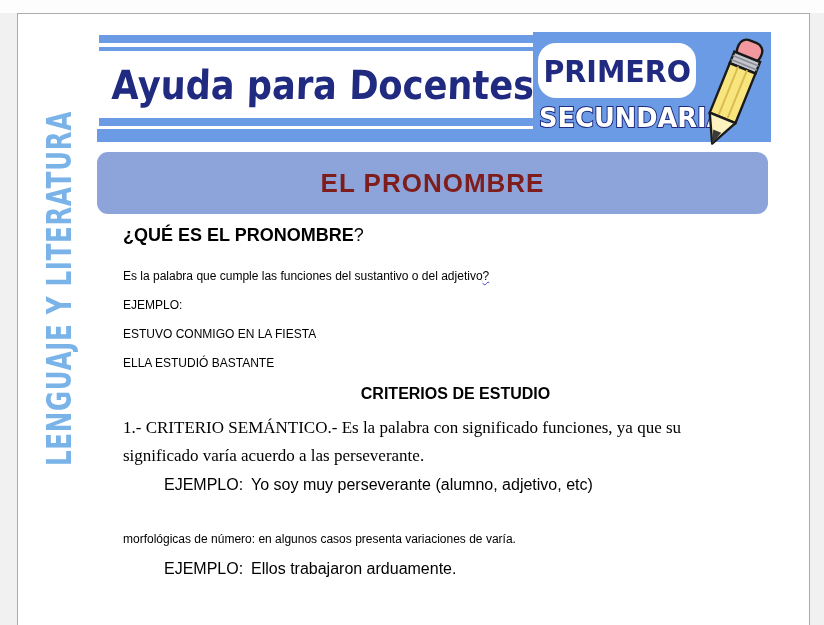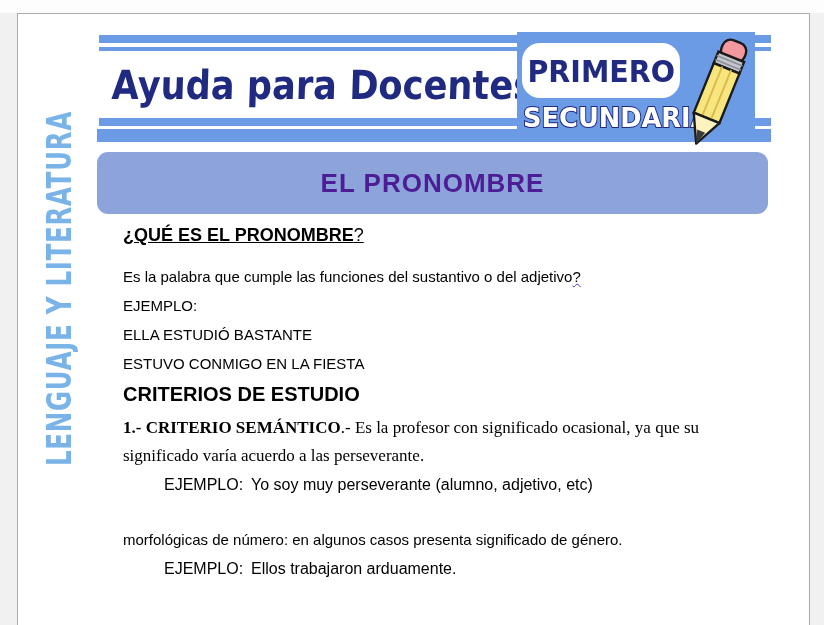--- a/index.html
+++ b/index.html
@@ -37,21 +37,21 @@
   }
   .brand-text {
     font-family: "DejaVu Sans", sans-serif;
     font-weight: bold;
     font-size: 40px;
     color: #1f2a80;
     white-space: nowrap;
     transform: scaleX(0.88) skewX(-2deg);
   }
   .right-section {
-    position: absolute; right: 16px; top: 0; width: 238px; height: 110px;
+    position: absolute; right: 0; top: 0; width: 238px; height: 110px;
     background: #6c9be6;
   }
   .primero-box {
     position: absolute; left: 5px; top: 11px; width: 158px; height: 55px;
     background: #ffffff; border-radius: 18px;
     display: flex; align-items: center; justify-content: center;
   }
   .primero-text {
     font-family: "DejaVu Sans", sans-serif;
     font-weight: bold; font-size: 31px; color: #1f2a80;
@@ -69,50 +69,50 @@
     white-space: nowrap;
   }
   .pencil { position: absolute; right: -4px; top: 2px; width: 86px; height: 126px; }
   
   .title-bar {
     position: absolute; left: 79px; top: 138px; width: 671px; height: 62px;
     background: #8ca4da; border-radius: 11px;
     display: flex; align-items: center; justify-content: center;
   }
   .title-text {
-    font-weight: bold; font-size: 26px; color: #4c1d95; letter-spacing: 1px;
+    font-weight: bold; font-size: 26px; color: #7f1d1d; letter-spacing: 1px;
   }
   
   .side-label {
     position: absolute; left: 21px; top: 452px;
     transform-origin: 0 0;
     transform: rotate(-90deg) scaleX(0.72);
     white-space: nowrap;
     font-family: "DejaVu Sans", sans-serif;
     font-weight: bold; font-size: 34px; letter-spacing: 1px;
     color: #79b3e8;
   }
   
   .content {
     position: absolute; left: 105px; top: 210px; width: 665px;
   }
-  .h-question { font-size: 18px; font-weight: bold; line-height: 22px; margin-bottom: 16px; white-space: nowrap; text-decoration: underline; }
+  .h-question { font-size: 18px; font-weight: bold; line-height: 22px; margin-bottom: 16px; white-space: nowrap; }
   .h-question .tail { font-weight: normal; }
-  .bodyline { font-size: 15px; line-height: 29px; white-space: nowrap; }
+  .bodyline { font-size: 12px; line-height: 29px; white-space: nowrap; }
   .squiggle-blue {
     text-decoration: underline; text-decoration-style: wavy;
     text-decoration-color: #3a3acc; text-decoration-thickness: 1px;
   }
   .squiggle-red {
     text-decoration-style: wavy;
     text-decoration-color: #d23a2e; text-decoration-thickness: 1px;
   }
-  .h-criterios { font-size: 20px; font-weight: bold; line-height: 26px; margin-top: 3px; margin-bottom: 7px; white-space: nowrap; }
+  .h-criterios { font-size: 16px; font-weight: bold; line-height: 26px; margin-top: 3px; margin-bottom: 7px; white-space: nowrap; text-align: center; }
   .serifline { font-family: "Liberation Serif", serif; font-size: 17px; line-height: 28px; white-space: nowrap; }
-  .serifline b { font-weight: bold; }
+  .serifline b { font-weight: normal; }
   .example-row { display: flex; font-size: 16px; line-height: 29px; white-space: nowrap; }
   .example-row .ex-label { margin-left: 41px; width: 87px; }
   .crit2-block { margin-top: 26px; }
 </style>
 </head>
 <body>
 
 <div class="top-strip"></div>
 
 <div class="page">
@@ -157,40 +157,40 @@
 
     <div class="h-question">
       <b>¿QUÉ ES EL PRONOMBRE</b><span class="tail">?</span>
     </div>
 
     <div class="bodyline">
       <span>Es la palabra que cumple las funciones del sustantivo o del adjetivo</span><span class="squiggle-blue">?</span>
     </div>
 
     <div class="bodyline">EJEMPLO:</div>
+    <div class="bodyline">ESTUVO CONMIGO EN LA FIESTA</div>
     <div class="bodyline">ELLA ESTUDIÓ BASTANTE</div>
-    <div class="bodyline">ESTUVO CONMIGO EN LA FIESTA</div>
 
     <div class="h-criterios">CRITERIOS DE ESTUDIO</div>
 
     <div class="serifline">
-      <b>1.- CRITERIO SEMÁNTICO</b><span>.- Es la profesor con significado ocasional, ya que su</span>
+      <b>1.- CRITERIO SEMÁNTICO</b><span>.- Es la palabra con significado funciones, ya que su</span>
     </div>
     <div class="serifline">significado varía acuerdo a las perseverante.</div>
 
     <div class="example-row">
       <span class="ex-label">EJEMPLO:</span>
       <span><span>Yo soy muy perseverante (alumno, adjetivo, </span><span class="squiggle-red">etc</span><span>)</span></span>
     </div>
     <div class="example-row">
       <span class="ex-label"></span>
     </div>
 
     <div class="crit2-block">
-      <div class="bodyline">morfológicas de número: en algunos casos presenta significado de género.</div>
+      <div class="bodyline">morfológicas de número: en algunos casos presenta variaciones de varía.</div>
       <div class="example-row">
         <span class="ex-label">EJEMPLO:</span>
         <span>Ellos trabajaron arduamente.</span>
       </div>
     </div>
 
   </div>
 </div>
 
 </body></html>

